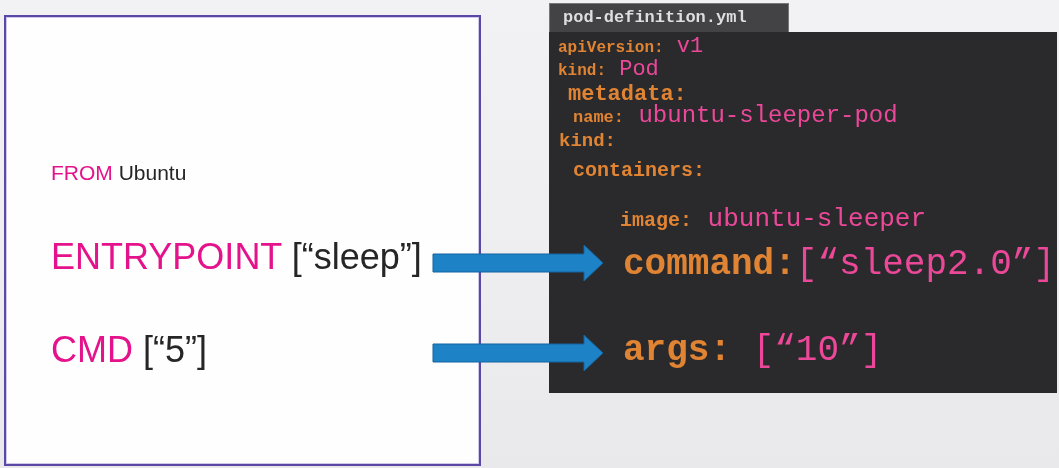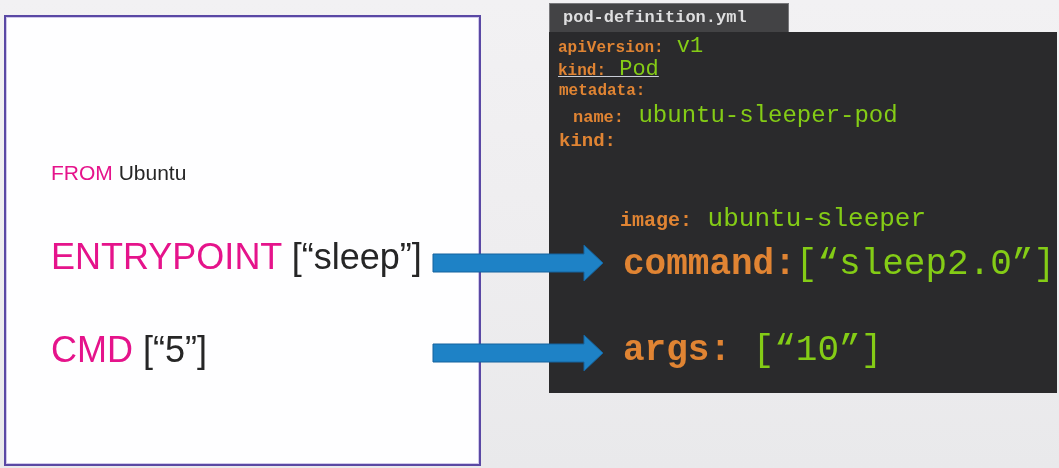--- a/index.html
+++ b/index.html
@@ -33,25 +33,25 @@
   .yaml-panel{
     position:absolute;left:549px;top:32px;width:508px;height:361px;
     background:#2a2a2c;overflow:hidden;
   }
   .code-line{
     position:absolute;font-family:"Liberation Mono",monospace;
     white-space:pre;line-height:1.12;color:#c8cdd6;
   }
   .y-key{color:#e08433;font-weight:bold;margin-top:6px;}
   .y-dash{color:#b9bdc6;font-weight:normal;}
-  .y-val{color:#84cc16;font-weight:normal;}
+  .y-val{color:#ec4899;font-weight:normal;}
 
   .l-apiversion{left:9px;top:3px;font-size:16px;}
-  .l-kind{left:9px;top:26px;font-size:16px;text-decoration:underline;}
-  .l-metadata{left:10px;top:51px;font-size:16px;}
+  .l-kind{left:9px;top:26px;font-size:16px;}
+  .l-metadata{left:19px;top:51px;font-size:22px;}
   .l-name{left:24px;top:71px;font-size:17px;}
   .l-spec{left:10px;top:99px;font-size:19px;}
   .l-containers{left:24px;top:128px;font-size:20px;}
   .l-cname{left:39px;top:150px;font-size:20px;}
   .l-image{left:71px;top:173px;font-size:20px;}
   .l-command{left:74px;top:213px;font-size:36px;}
   .l-args{left:74px;top:299px;font-size:36px;}
   .val-lg{font-size:22px;}
   .val-md{font-size:24px;}
   .val-xl{font-size:26px;}
@@ -71,20 +71,21 @@
   </div>
 
   <div class="yaml-tab"><span>pod-definition.yml</span></div>
 
   <div class="yaml-panel">
     <div class="code-line l-apiversion"><span class="y-key">apiVersion:</span><span class="y-val val-lg"> v1</span></div>
     <div class="code-line l-kind"><span class="y-key">kind:</span><span class="y-val val-lg"> Pod</span></div>
     <div class="code-line l-metadata"><span class="y-key">metadata:</span></div>
     <div class="code-line l-name"><span class="y-key">name:</span><span class="y-val val-md"> ubuntu-sleeper-pod</span></div>
     <div class="code-line l-spec"><span class="y-key">kind:</span></div>
+    <div class="code-line l-containers"><span class="y-key">containers:</span></div>
     <div class="code-line l-image"><span class="y-key">image:</span><span class="y-val val-xl"> ubuntu-sleeper</span></div>
     <div class="code-line l-command"><span class="y-key">command:</span><span class="y-val">[“sleep2.0”]</span></div>
     <div class="code-line l-args"><span class="y-key">args:</span><span class="y-val"> [“10”]</span></div>
   </div>
 
   <svg class="arrows" viewBox="0 0 1059 468" xmlns="http://www.w3.org/2000/svg">
     <polygon points="433,254 584,254 584,245 603,263 584,281 584,272 433,272" fill="#1e82c6" stroke="#15639e" stroke-width="1"></polygon>
     <polygon points="433,344 584,344 584,335 603,353 584,371 584,362 433,362" fill="#1e82c6" stroke="#15639e" stroke-width="1"></polygon>
   </svg>
 

